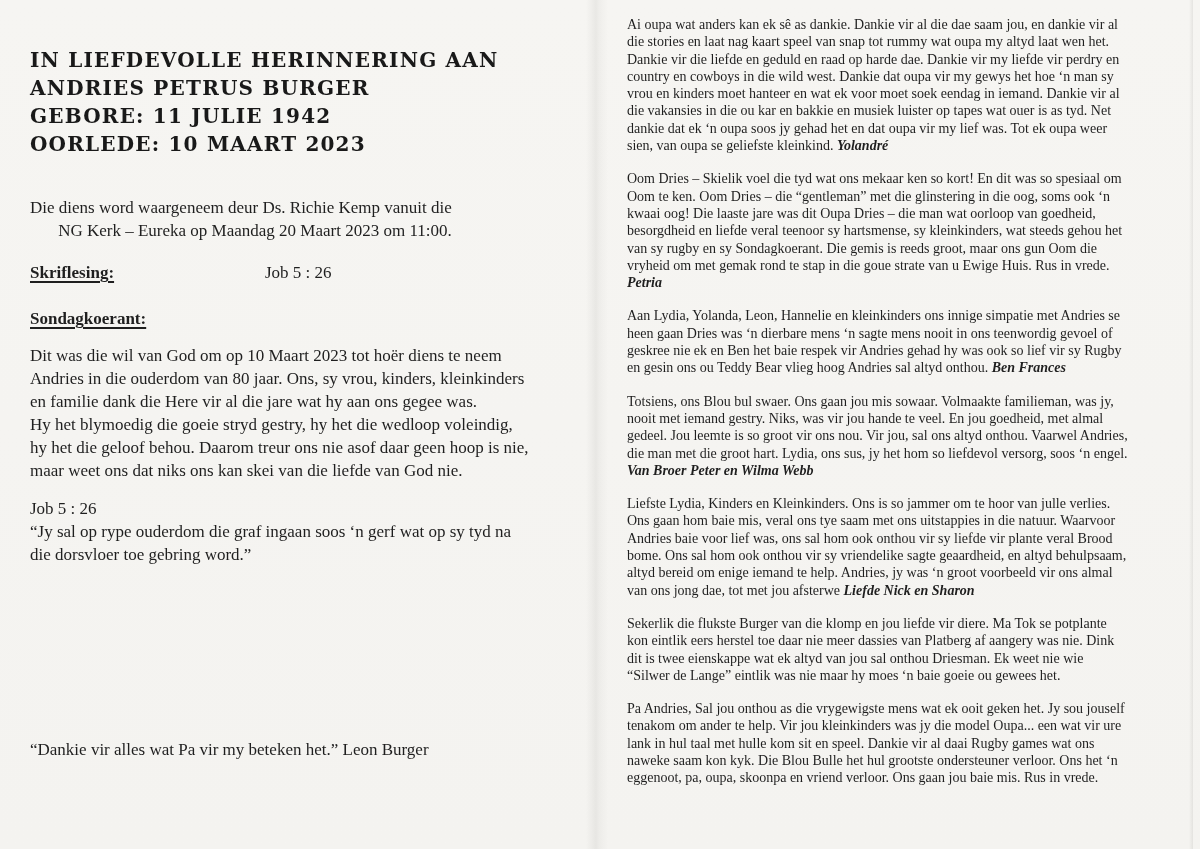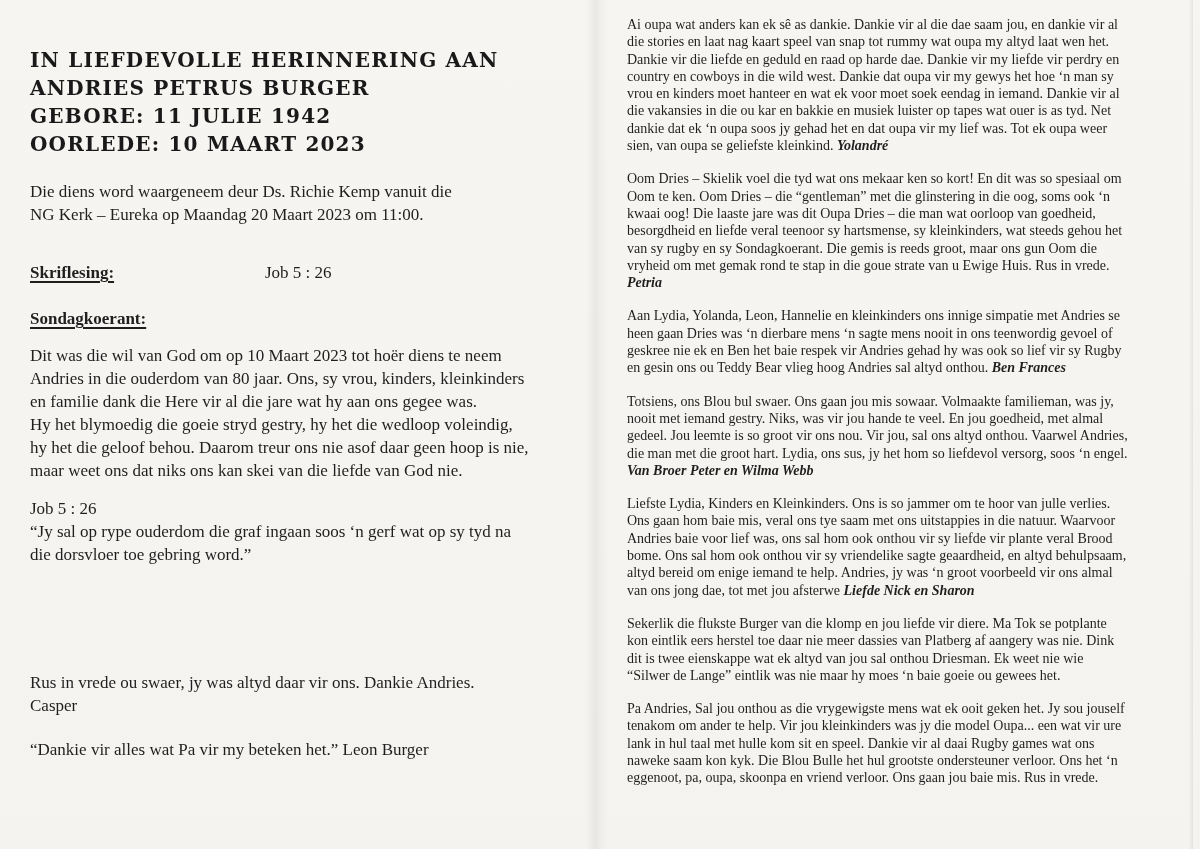--- a/index.html
+++ b/index.html
@@ -95,21 +95,21 @@
   <div class="fold"></div>
   <div class="edge-right"></div>
 
   <div class="left-page">
 
     <div class="memorial-title">IN LIEFDEVOLLE HERINNERING AAN
 ANDRIES PETRUS BURGER
 GEBORE: 11 JULIE 1942
 OORLEDE: 10 MAART 2023</div>
 
-    <div class="lp-block" style="top:180px;">Die diens word waargeneem deur Ds. Richie Kemp vanuit die
+    <div class="lp-block" style="top:196px;text-align:right;">Die diens word waargeneem deur Ds. Richie Kemp vanuit die
 NG Kerk – Eureka op Maandag 20 Maart 2023 om 11:00.</div>
 
     <div class="lp-row" style="top:261px;">
       <span class="heading">Skriflesing:</span>
       <span class="tabval">Job 5 : 26</span>
     </div>
 
     <div class="lp-row" style="top:307px;">
       <span class="heading">Sondagkoerant:</span>
     </div>
@@ -120,22 +120,20 @@
 Hy het blymoedig die goeie stryd gestry, hy het die wedloop voleindig,
 hy het die geloof behou. Daarom treur ons nie asof daar geen hoop is nie,
 maar weet ons dat niks ons kan skei van die liefde van God nie.</div>
 
     <div class="lp-block" style="top:497px;">Job 5 : 26
 “Jy sal op rype ouderdom die graf ingaan soos ‘n gerf wat op sy tyd na
 die dorsvloer toe gebring word.”</div>
 
 
 
-    <div class="lp-block" style="top:671px;">Rus in vrede ou swaer, jy was altyd daar vir ons. Dankie Andries.
-Casper</div>
 
     <div class="lp-block" style="top:738px;">“Dankie vir alles wat Pa vir my beteken het.” Leon Burger</div>
 
   </div>
 
   <div class="right-page">
     <div>
   <div class="tribute"><span class="tribute-text">Ai oupa wat anders kan ek sê as dankie. Dankie vir al die dae saam jou, en dankie vir al
 die stories en laat nag kaart speel van snap tot rummy wat oupa my altyd laat wen het.
 Dankie vir die liefde en geduld en raad op harde dae. Dankie vir my liefde vir perdry en

